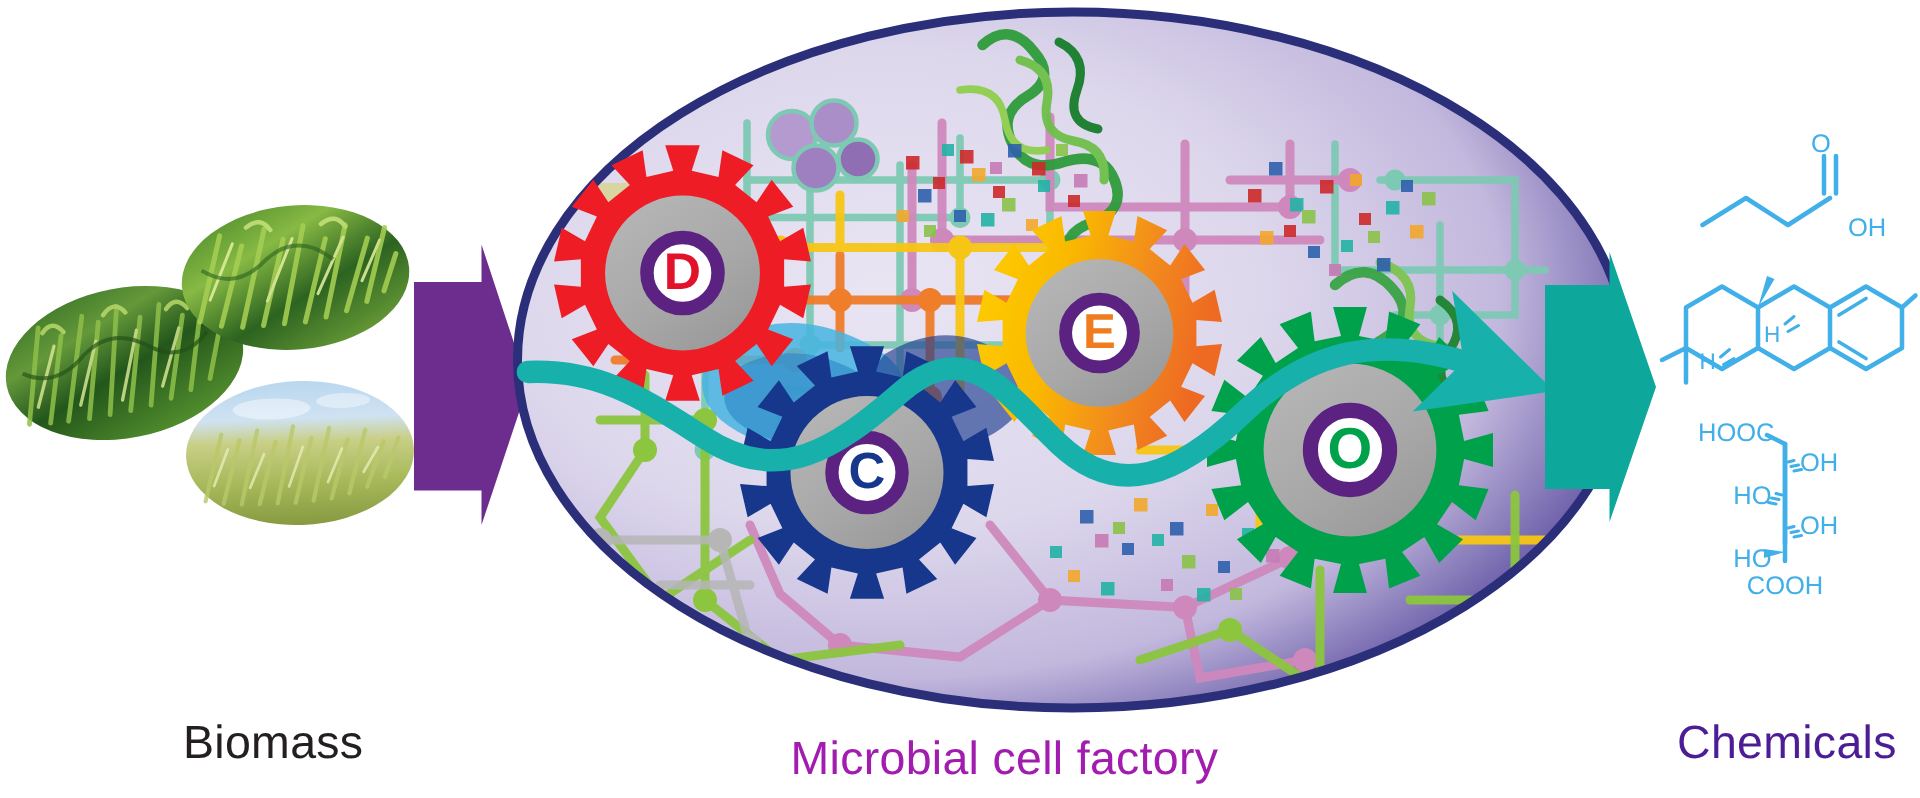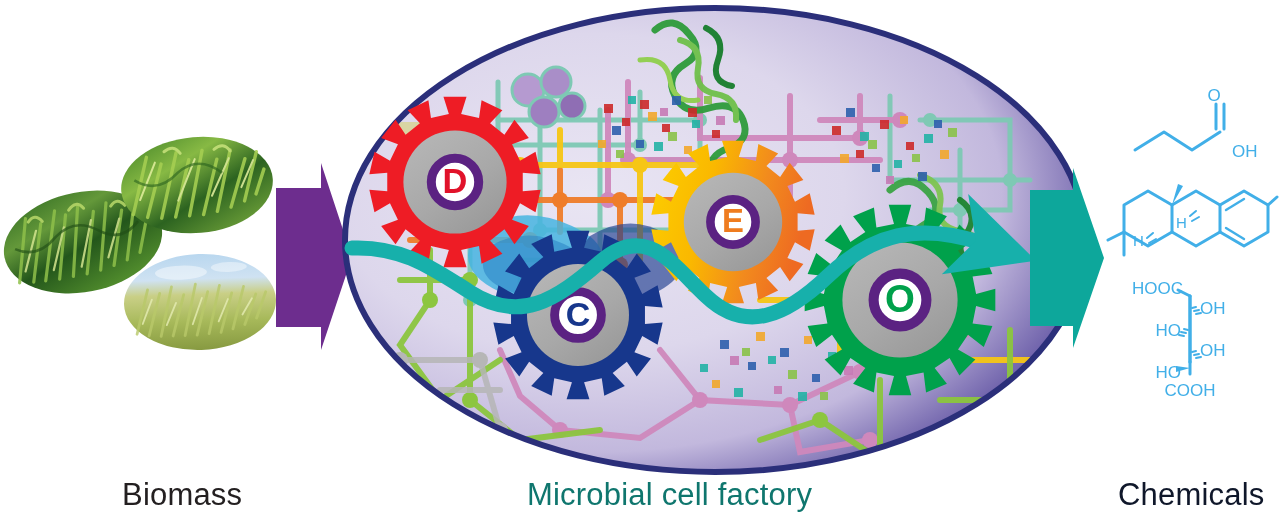--- a/index.html
+++ b/index.html
@@ -434,14 +434,14 @@
 
       <path d="M1192,308 l4,-1 M1194,311 l5,-1 M1196,314 l5,-1" stroke-width="2"></path>
       <path d="M1188,330 l-4,-1 M1186,333 l-5,-1 M1184,336 l-5,-1" stroke-width="2"></path>
       <path d="M1192,352 l4,-1 M1194,355 l5,-1 M1196,358 l5,-1" stroke-width="2"></path>
       <path d="M1190,368 L1176,372 L1176,366 Z" fill="#41afe8" stroke="none"></path>
     </g>
   </g>
 </svg>
 
 <div class="cap" id="cap-biomass" style="color: rgb(35, 31, 32);">Biomass</div>
-<div class="cap" id="cap-factory" style="color: #0f766e;">Microbial cell factory</div>
-<div class="cap" id="cap-chemicals" style="color: #0f172a;">Chemicals</div>
+<div class="cap" id="cap-factory" style="color: #a21caf; margin-top: 11px;">Microbial cell factory</div>
+<div class="cap" id="cap-chemicals" style="color: #4c1d95;">Chemicals</div>
 
 </body></html>

